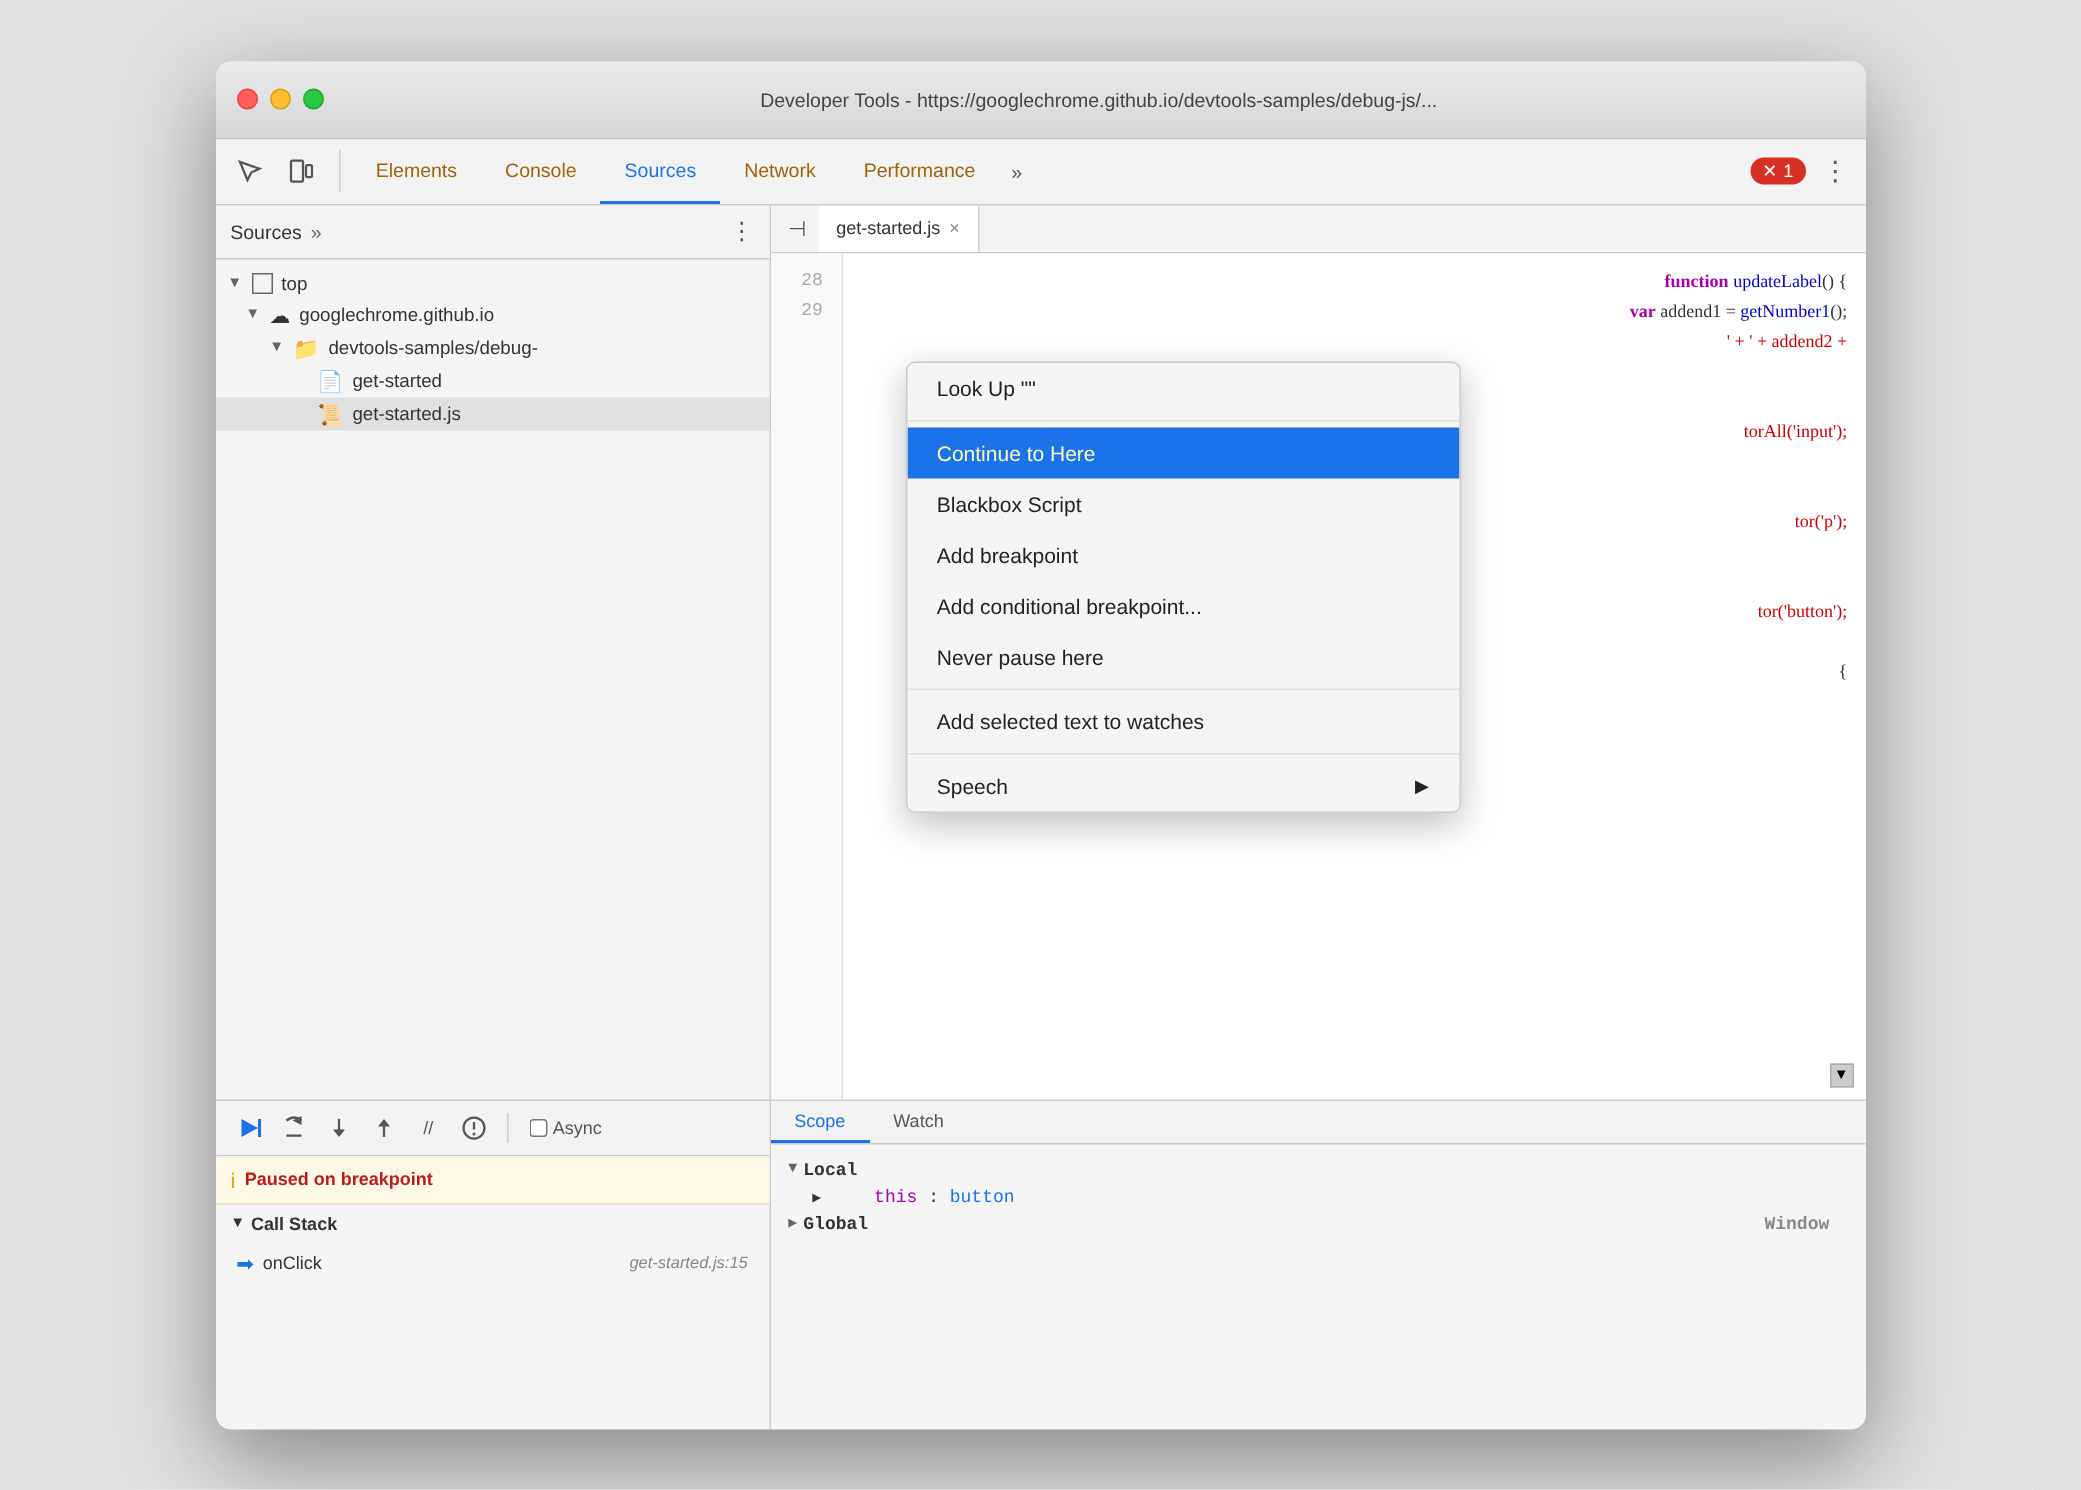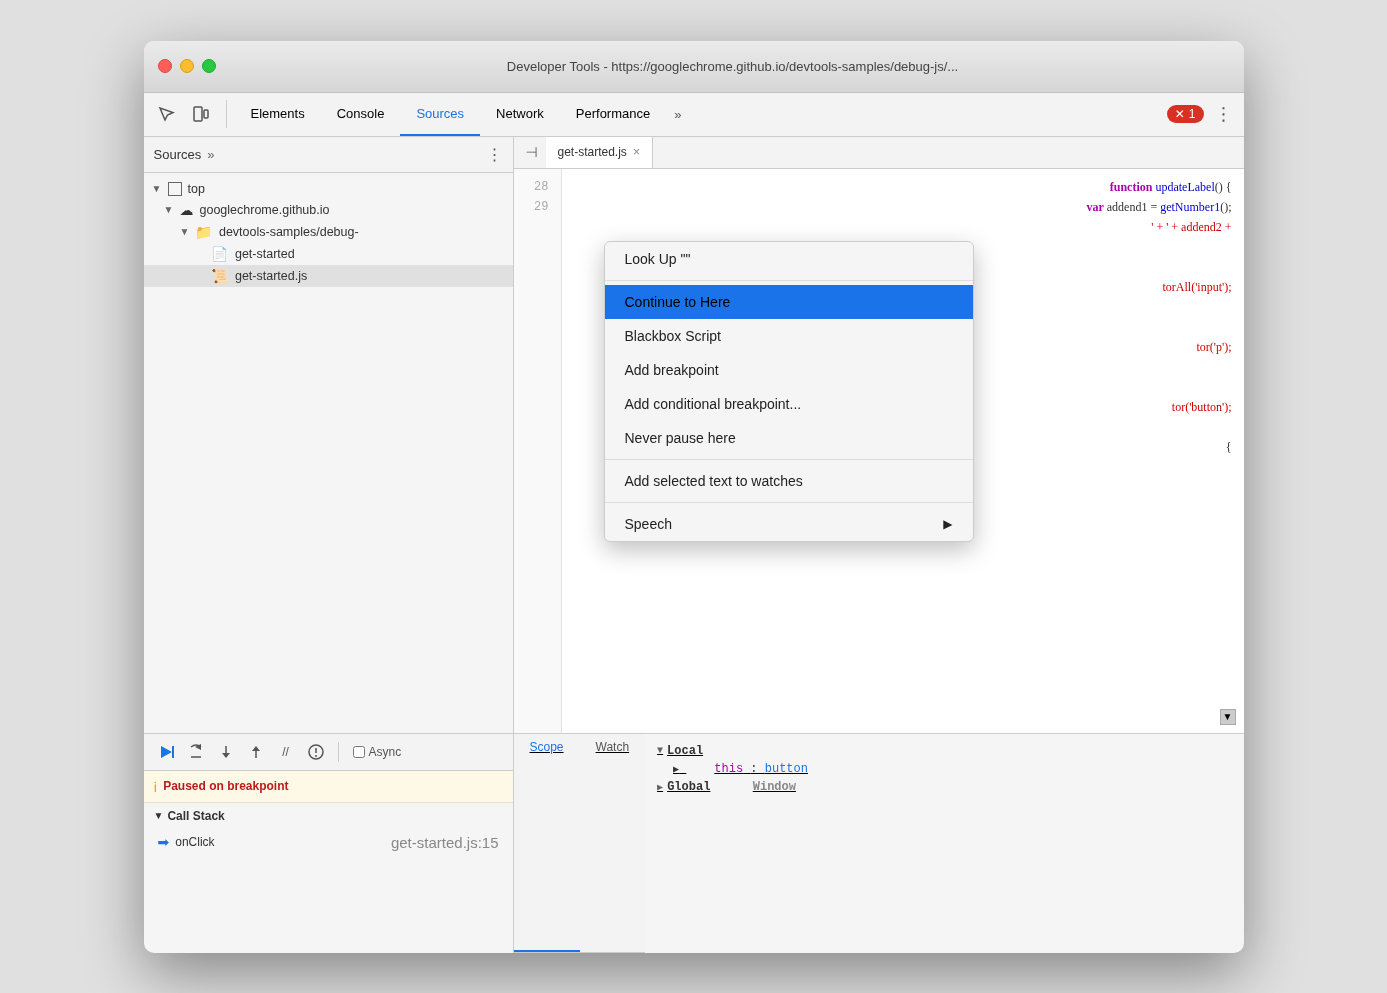--- a/index.html
+++ b/index.html
@@ -85,21 +85,21 @@
       align-items: center;
       flex: 1;
       height: 100%;
     }
     .tab {
       padding: 0 16px;
       height: 100%;
       display: flex;
       align-items: center;
       font-size: 13px;
-      color: #000000;
+      color: #a16207;
       cursor: pointer;
       border-bottom: 2px solid transparent;
       white-space: nowrap;
     }
     .tab.active {
       color: #1a73e8;
       border-bottom: 2px solid #1a73e8;
     }
     .tab-more {
       padding: 0 8px;
@@ -288,21 +288,21 @@
       overflow: hidden;
     }
     .ctx-item {
       padding: 9px 20px;
       font-size: 14px;
       color: #222;
       cursor: pointer;
     }
     .ctx-item.highlighted {
       background: #1a73e8;
-      color: #000000;
+      color: #fef9c3;
     }
     .ctx-separator {
       height: 1px;
       background: #ddd;
       margin: 4px 0;
     }
     .ctx-item-with-arrow {
       display: flex;
       justify-content: space-between;
       align-items: center;
@@ -381,26 +381,25 @@
       justify-content: space-between;
       gap: 8px;
     }
     .callstack-fn {
       display: flex;
       align-items: center;
       gap: 6px;
       color: #333;
     }
     .callstack-arrow { color: #1a73e8; font-size: 14px; }
-    .callstack-file { color: #888; font-size: 15px; }
+    .callstack-file { color: #888; font-size: 11px; font-style: italic; }
     .bottom-right {
       flex: 1;
       display: flex;
-      flex-direction: row;
-      text-decoration: underline;
+      flex-direction: column;
     }
     .scope-tabs {
       display: flex;
       border-bottom: 1px solid #ccc;
       background: #f3f3f3;
     }
     .scope-tab {
       padding: 6px 16px;
       font-size: 12px;
       cursor: pointer;

